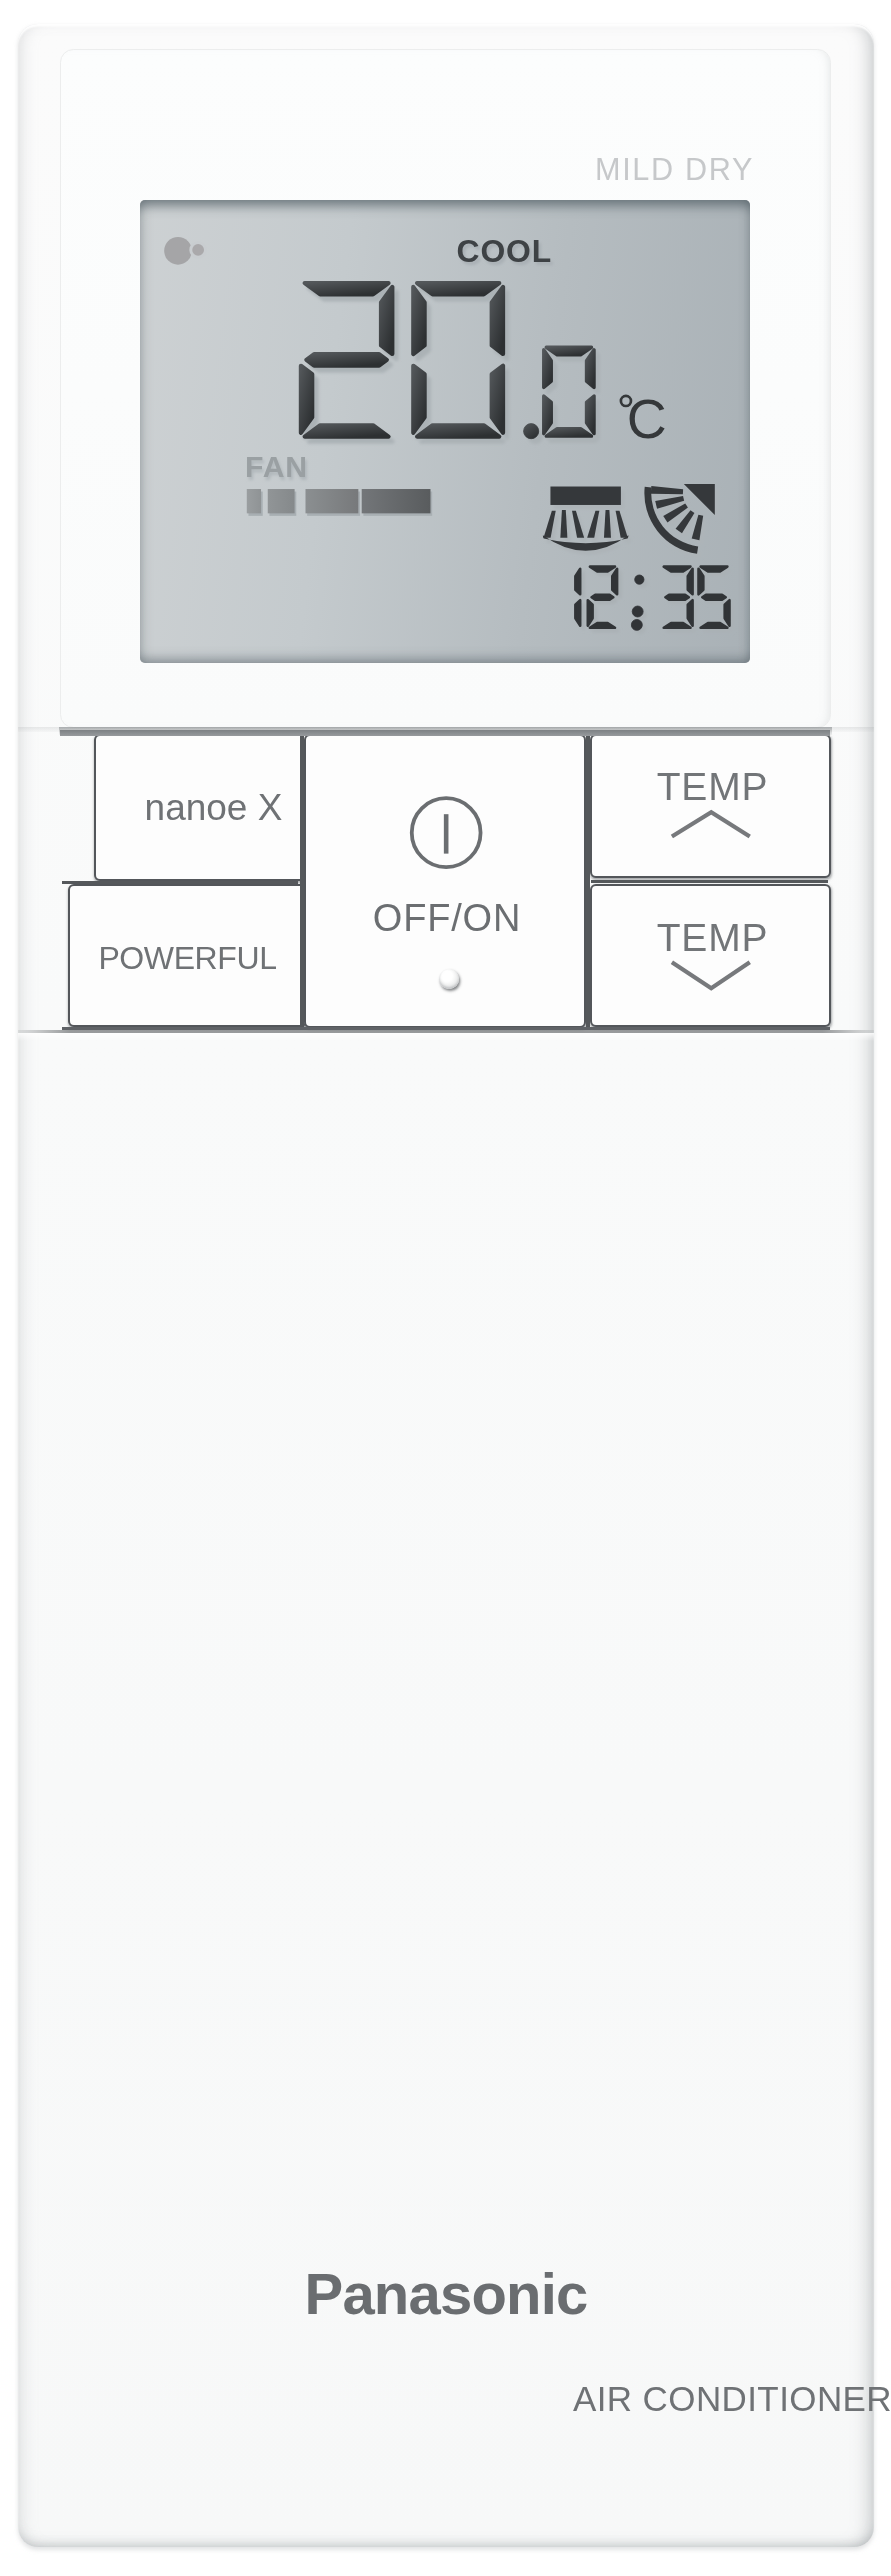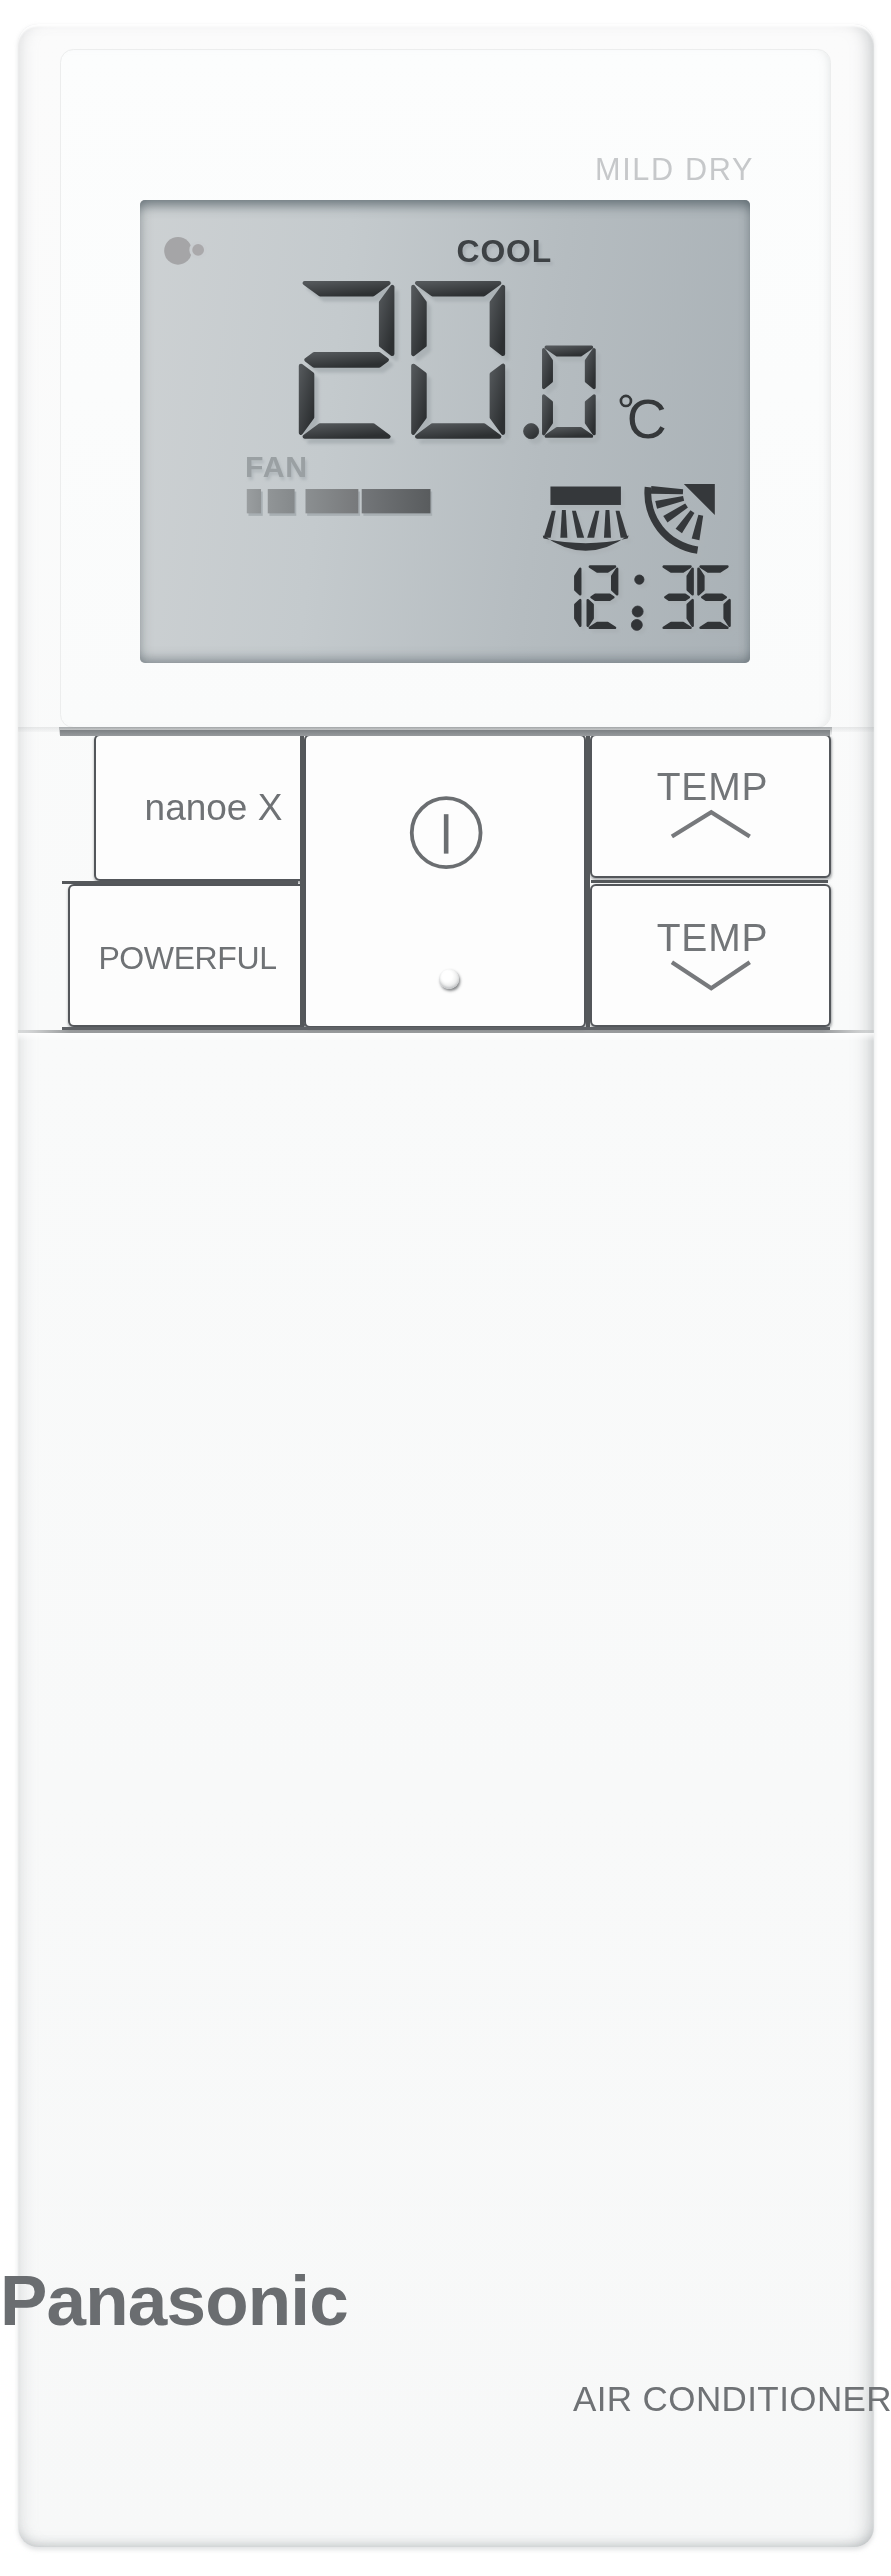--- a/index.html
+++ b/index.html
@@ -31,20 +31,21 @@
 
 <div class="btn" style="left:68px;top:884px;width:239px;height:143px;font-size:32px;letter-spacing:-0.4px;padding-top:5px;">POWERFUL</div>
 
 <div class="btn" style="left:304px;top:734px;width:282px;height:294px;">
 
   <svg class="abs" width="282" height="294" viewBox="0 0 336 350" style="left:0;top:0;">
     <circle cx="167" cy="115" r="41" fill="none" stroke="#6b6e71" stroke-width="4.5"></circle>
     <line x1="167" y1="93" x2="167" y2="140" stroke="#6b6e71" stroke-width="5.5"></line>
   </svg>
 
+  <div class="abs" style="left:0;top:904px;width:282px;text-align:center;font-size:38px;color:#6b6e71;letter-spacing:0.8px;top:161px;">OFF/ON</div>
 
   <div class="abs" style="left:133px;top:233px;width:20px;height:20px;border-radius:50%;
    background:radial-gradient(circle at 40% 35%,#ffffff 30%,#ebecec 65%,#d2d3d3);
    box-shadow:1.3px 2.1px 2.9px rgba(115,118,120,0.9), inset 0 -1.7px 2.5px rgba(160,163,165,0.55);"></div>
 </div>
 
 <div class="btn" style="left:590px;top:734px;width:241px;height:144px;">
 
   <div class="abs" style="left:0;top:28.5px;width:241px;text-align:center;font-size:39px;color:#727578;letter-spacing:0.8px;">TEMP</div>
 
@@ -70,21 +71,21 @@
 
 <div class="abs" style="left:62px;top:881px;width:236px;height:3.4px;background:#55585b;"></div>
 
 <div class="abs" style="left:591px;top:880px;width:237px;height:3.4px;background:#55585b;"></div>
 
 <div class="abs" style="left:62px;top:1027px;width:768px;height:2.9px;background:#5f6266;"></div>
 
 <div class="abs" style="left:17.6px;top:1030px;width:856px;height:2.5px;background:linear-gradient(90deg,rgba(150,153,155,0.2),rgba(120,123,125,0.75) 6%,rgba(120,123,125,0.75) 94%,rgba(150,153,155,0.2));"></div>
 <div class="abs" style="left:17.6px;top:1033px;width:856px;height:8.4px;background:linear-gradient(180deg,rgba(255,255,255,0.8),rgba(255,255,255,0));"></div>
 
-<div class="abs" style="left:0px;top:2260px;width:892px;text-align:left;font-size:71px;font-weight:bold;color:#6a6d70;letter-spacing:-0.8px;">Panasonic</div>
+<div class="abs" style="left:0px;top:2260px;width:892px;text-align:center;font-size:58px;font-weight:bold;color:#6a6d70;letter-spacing:-0.8px;">Panasonic</div>
 
 <div class="abs" style="left:0px;top:2379px;width:892px;text-align:right;font-size:35px;color:#6f7275;letter-spacing:0.4px;">AIR CONDITIONER</div>
 <svg width="892" height="2576" viewBox="0 0 1063 3071" xmlns="http://www.w3.org/2000/svg" style="position:absolute;left:0;top:0;">
 <defs>
 <filter id="sb" x="-30%" y="-30%" width="160%" height="160%">
         <feGaussianBlur stdDeviation="2.2"></feGaussianBlur>
       </filter>
 <linearGradient id="dg" x1="0" y1="0" x2="0.7" y2="1">
 <stop offset="0" stop-color="#53575a"></stop>
         <stop offset="1" stop-color="#2d3032"></stop>

